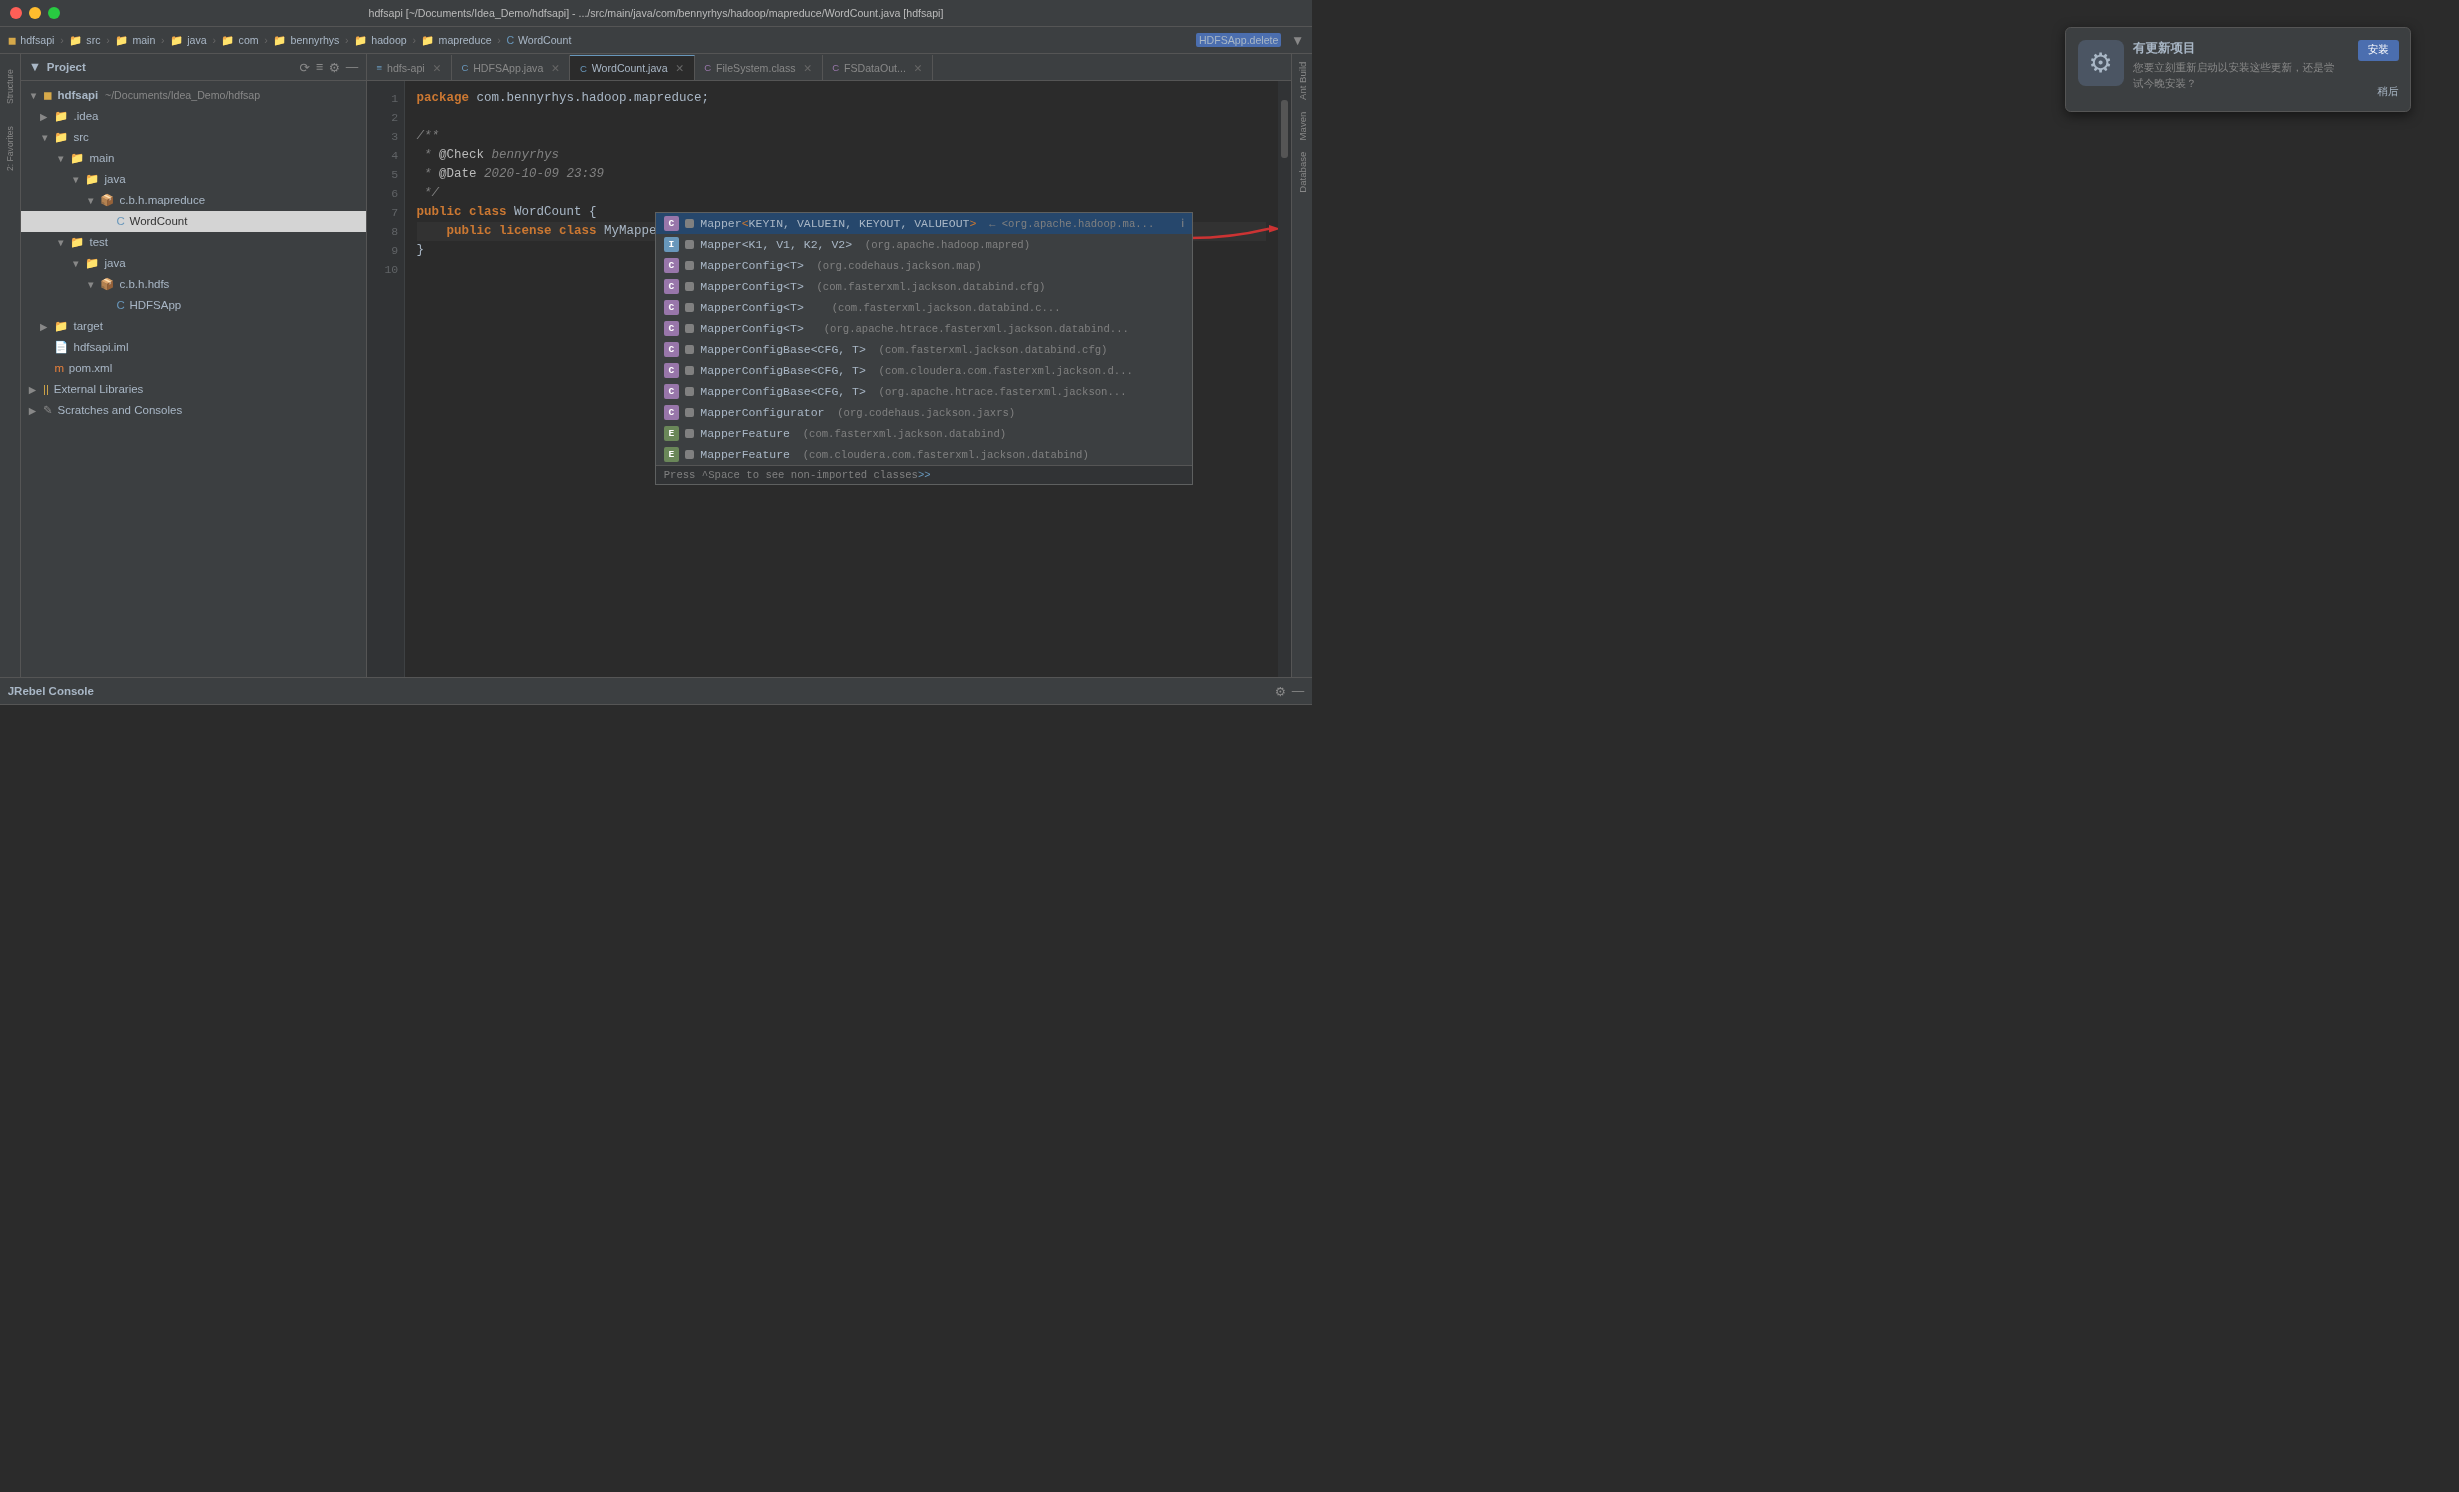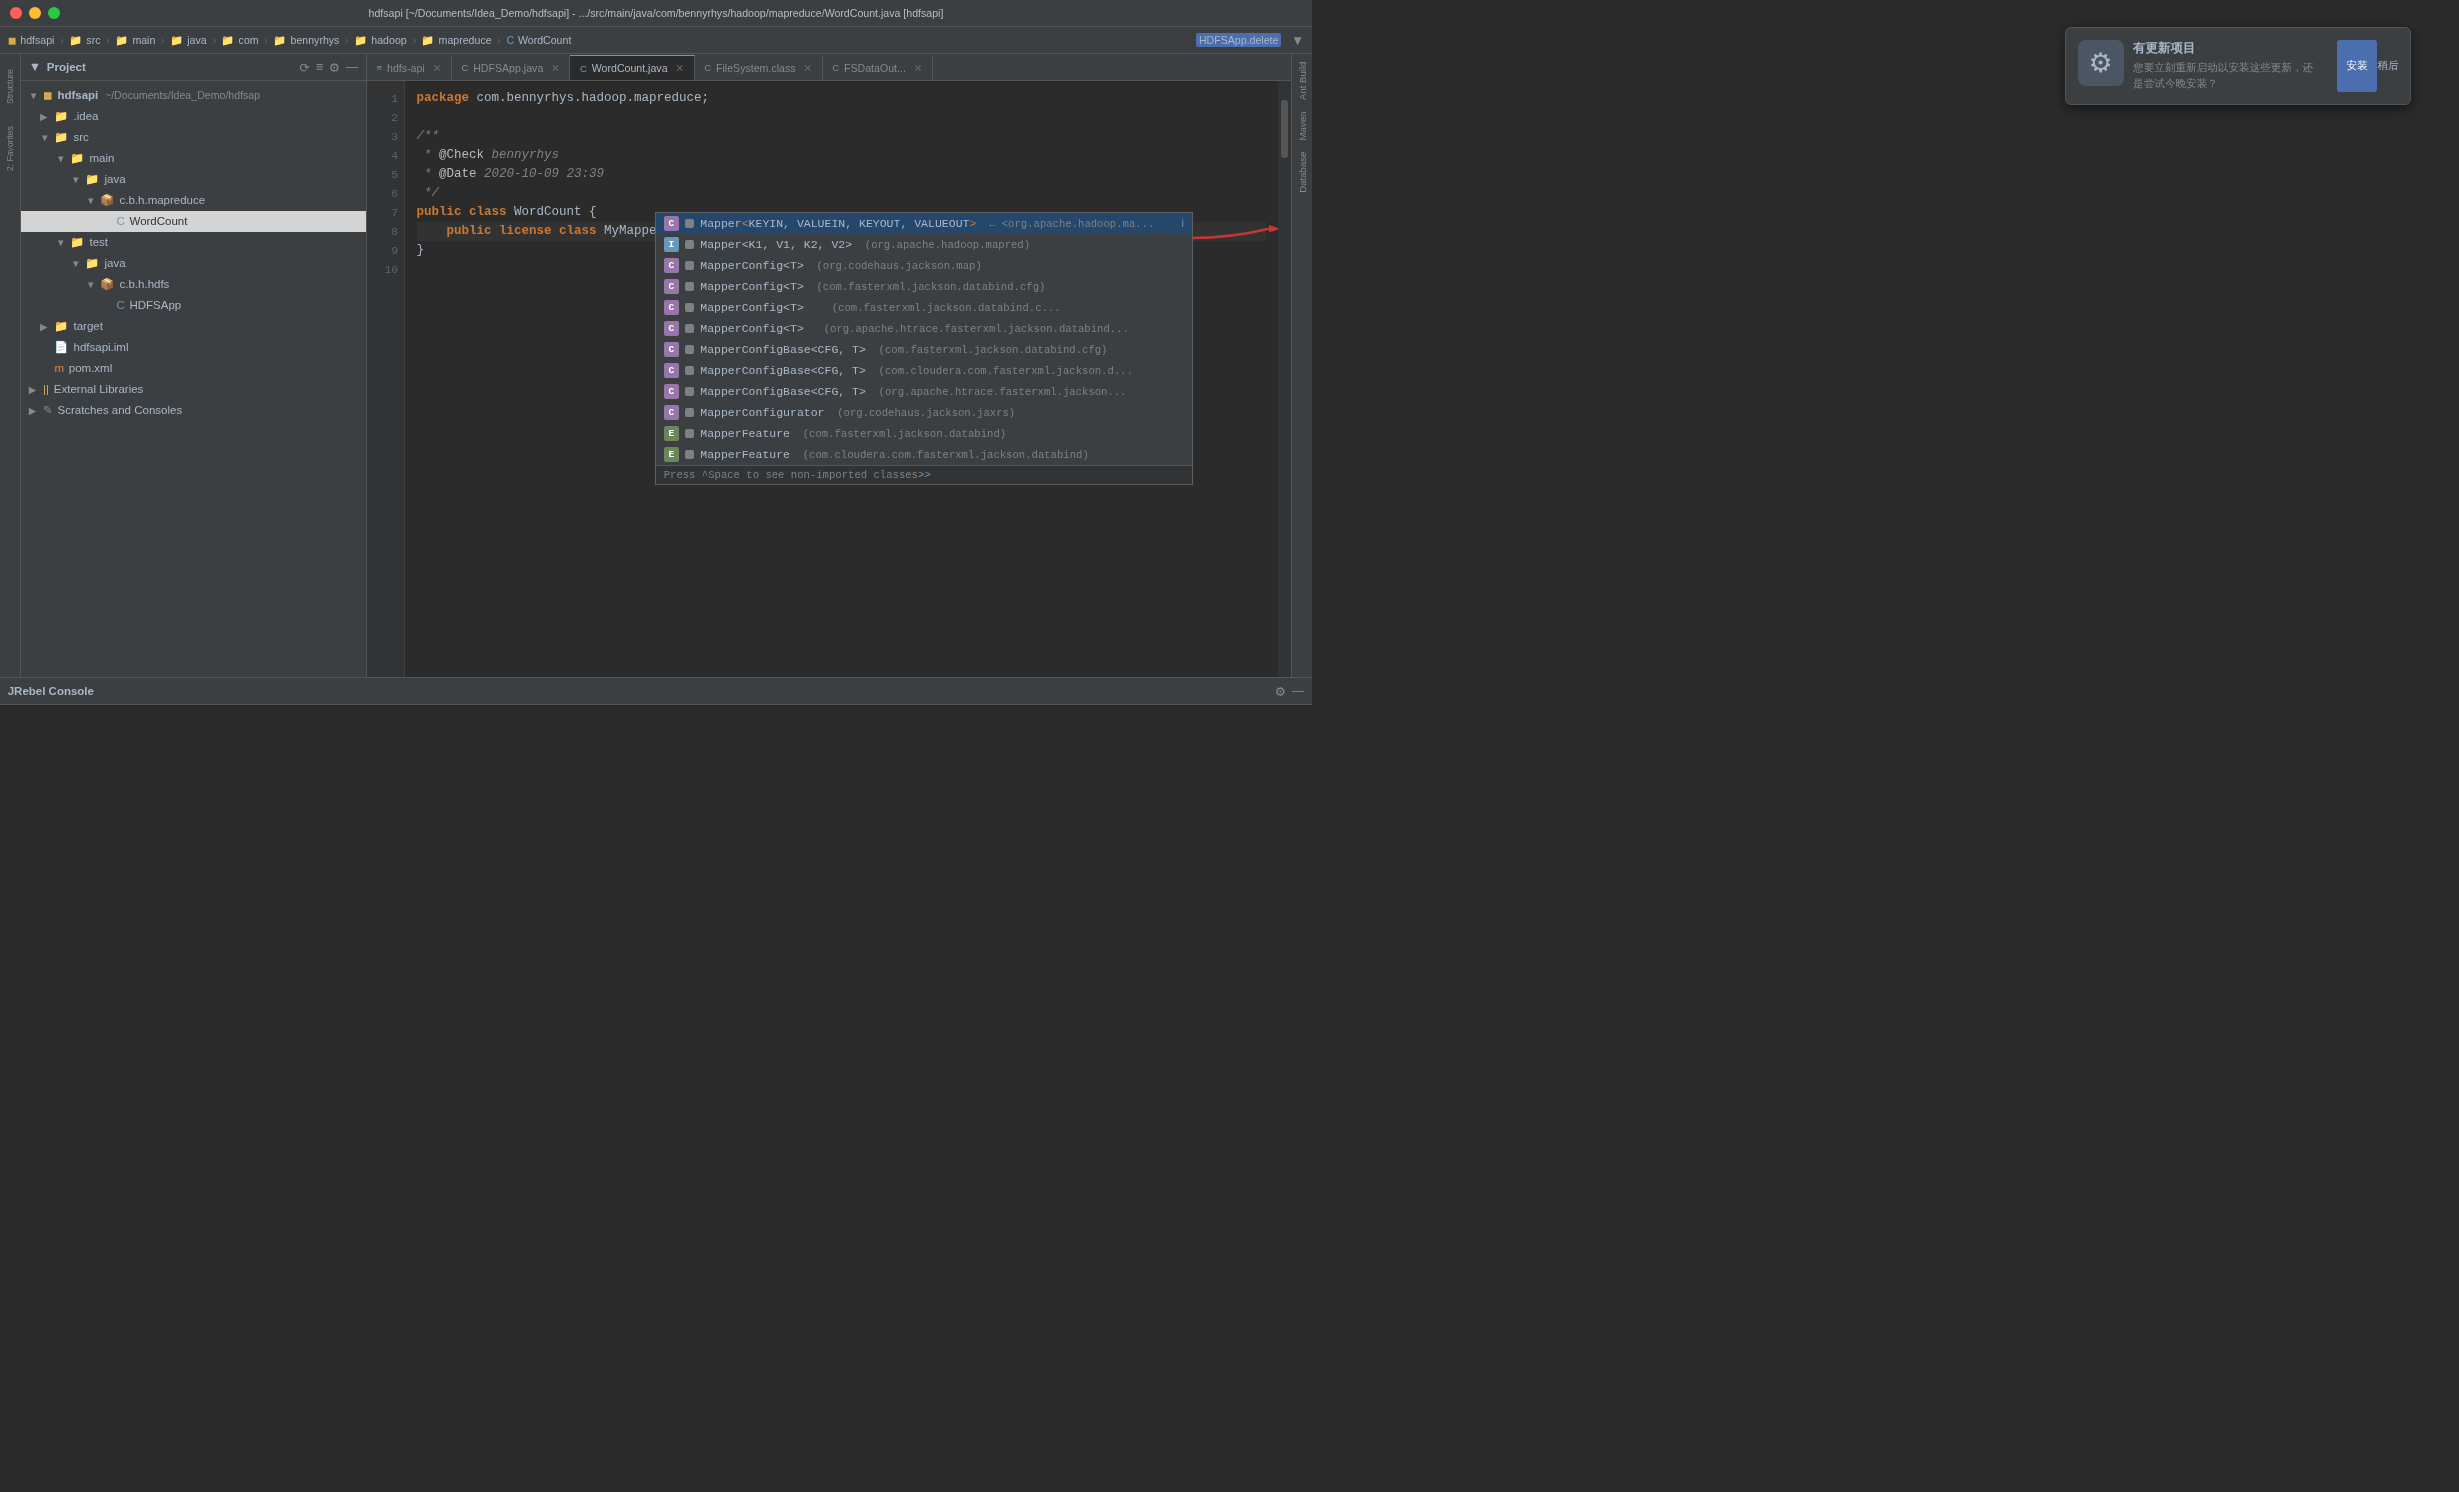--- a/index.html
+++ b/index.html
@@ -407,22 +407,22 @@
       border-radius: 7.7px;
       display: flex; align-items: center; justify-content: center;
       font-size: 23px;
       flex-shrink: 0;
     }
     .notif-body { flex: 1; }
     .notif-title { font-size: 12.5px; font-weight: bold; color: #a9b7c6; }
     .notif-desc { font-size: 10.6px; color: #888; margin-top: 3.8px; line-height: 1.5; }
     .notif-actions {
       display: flex;
-      flex-direction: row;
-      gap: 0;
+      flex-direction: column;
+      gap: 24px;
       margin-left: 7.7px;
     }
     .notif-btn {
       background: #4b6eaf;
       color: white;
       border: none;
       padding: 3.8px 9.6px;
       border-radius: 2.9px;
       font-size: 10.6px;
       cursor: pointer;

